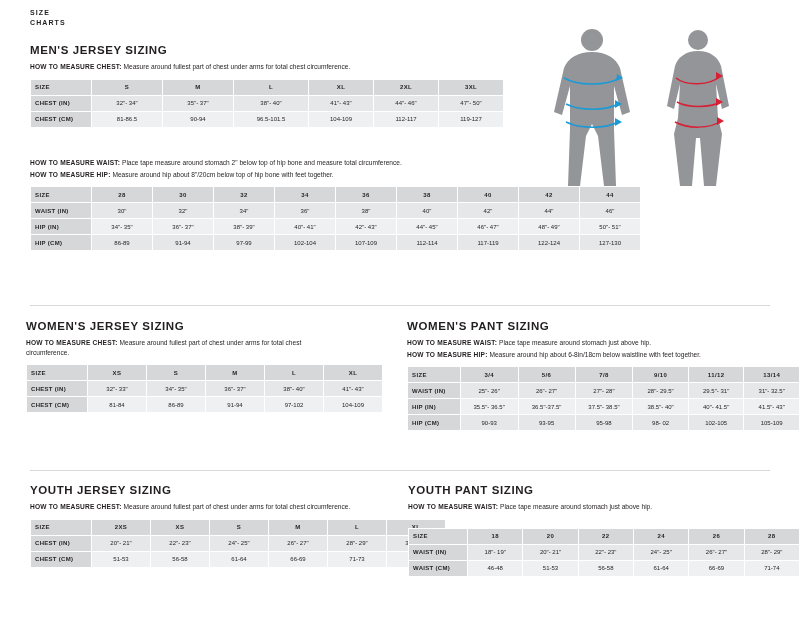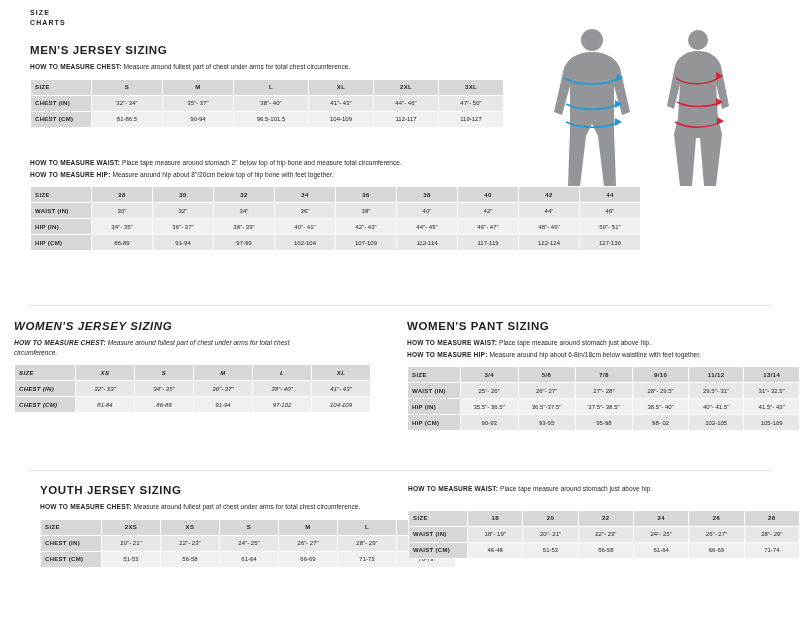--- a/index.html
+++ b/index.html
@@ -95,23 +95,23 @@
   .figures {
     position: absolute;
     left: 520px;
     top: 26px;
     width: 250px;
     height: 185px;
   }
   
   #men-jersey { left: 30px; top: 44px; }
   #men-pant   { left: 30px; top: 158px; }
-  #women-jersey { left: 14px; top: 320px; font-style: italic; }
+  #women-jersey { left: 26px; top: 320px; }
   #women-pant { left: 360px; top: 320px; margin-left: 47px; }
-  #youth-jersey { left: 40px; top: 484px; }
+  #youth-jersey { left: 30px; top: 484px; }
   #youth-pant { left: 408px; top: 484px; }
 </style>
 </head>
 <body>
 
 <div class="page">
 
   <div class="kicker">SIZE<br>CHARTS</div>
 
   <div class="figures">
@@ -359,20 +359,21 @@
         <td>61-64</td>
         <td>66-69</td>
         <td>71-73</td>
         <td>76-79</td>
       </tr>
     </tbody>
       </table>
   </div>
 
   <div class="block" id="youth-pant">
+    <div class="section-title">YOUTH PANT SIZING</div>
     <p class="howto"><b>HOW TO MEASURE WAIST:</b><span> Place tape measure around stomach just above hip.</span></p>
     <table class="size" style="margin-top:16px">
       <tbody>
           <tr class="head">
         <td class="rowlabel" style="width:52px">SIZE</td>
         <td style="width:50px">18</td>
         <td style="width:50px">20</td>
         <td style="width:50px">22</td>
         <td style="width:50px">24</td>
         <td style="width:50px">26</td>

